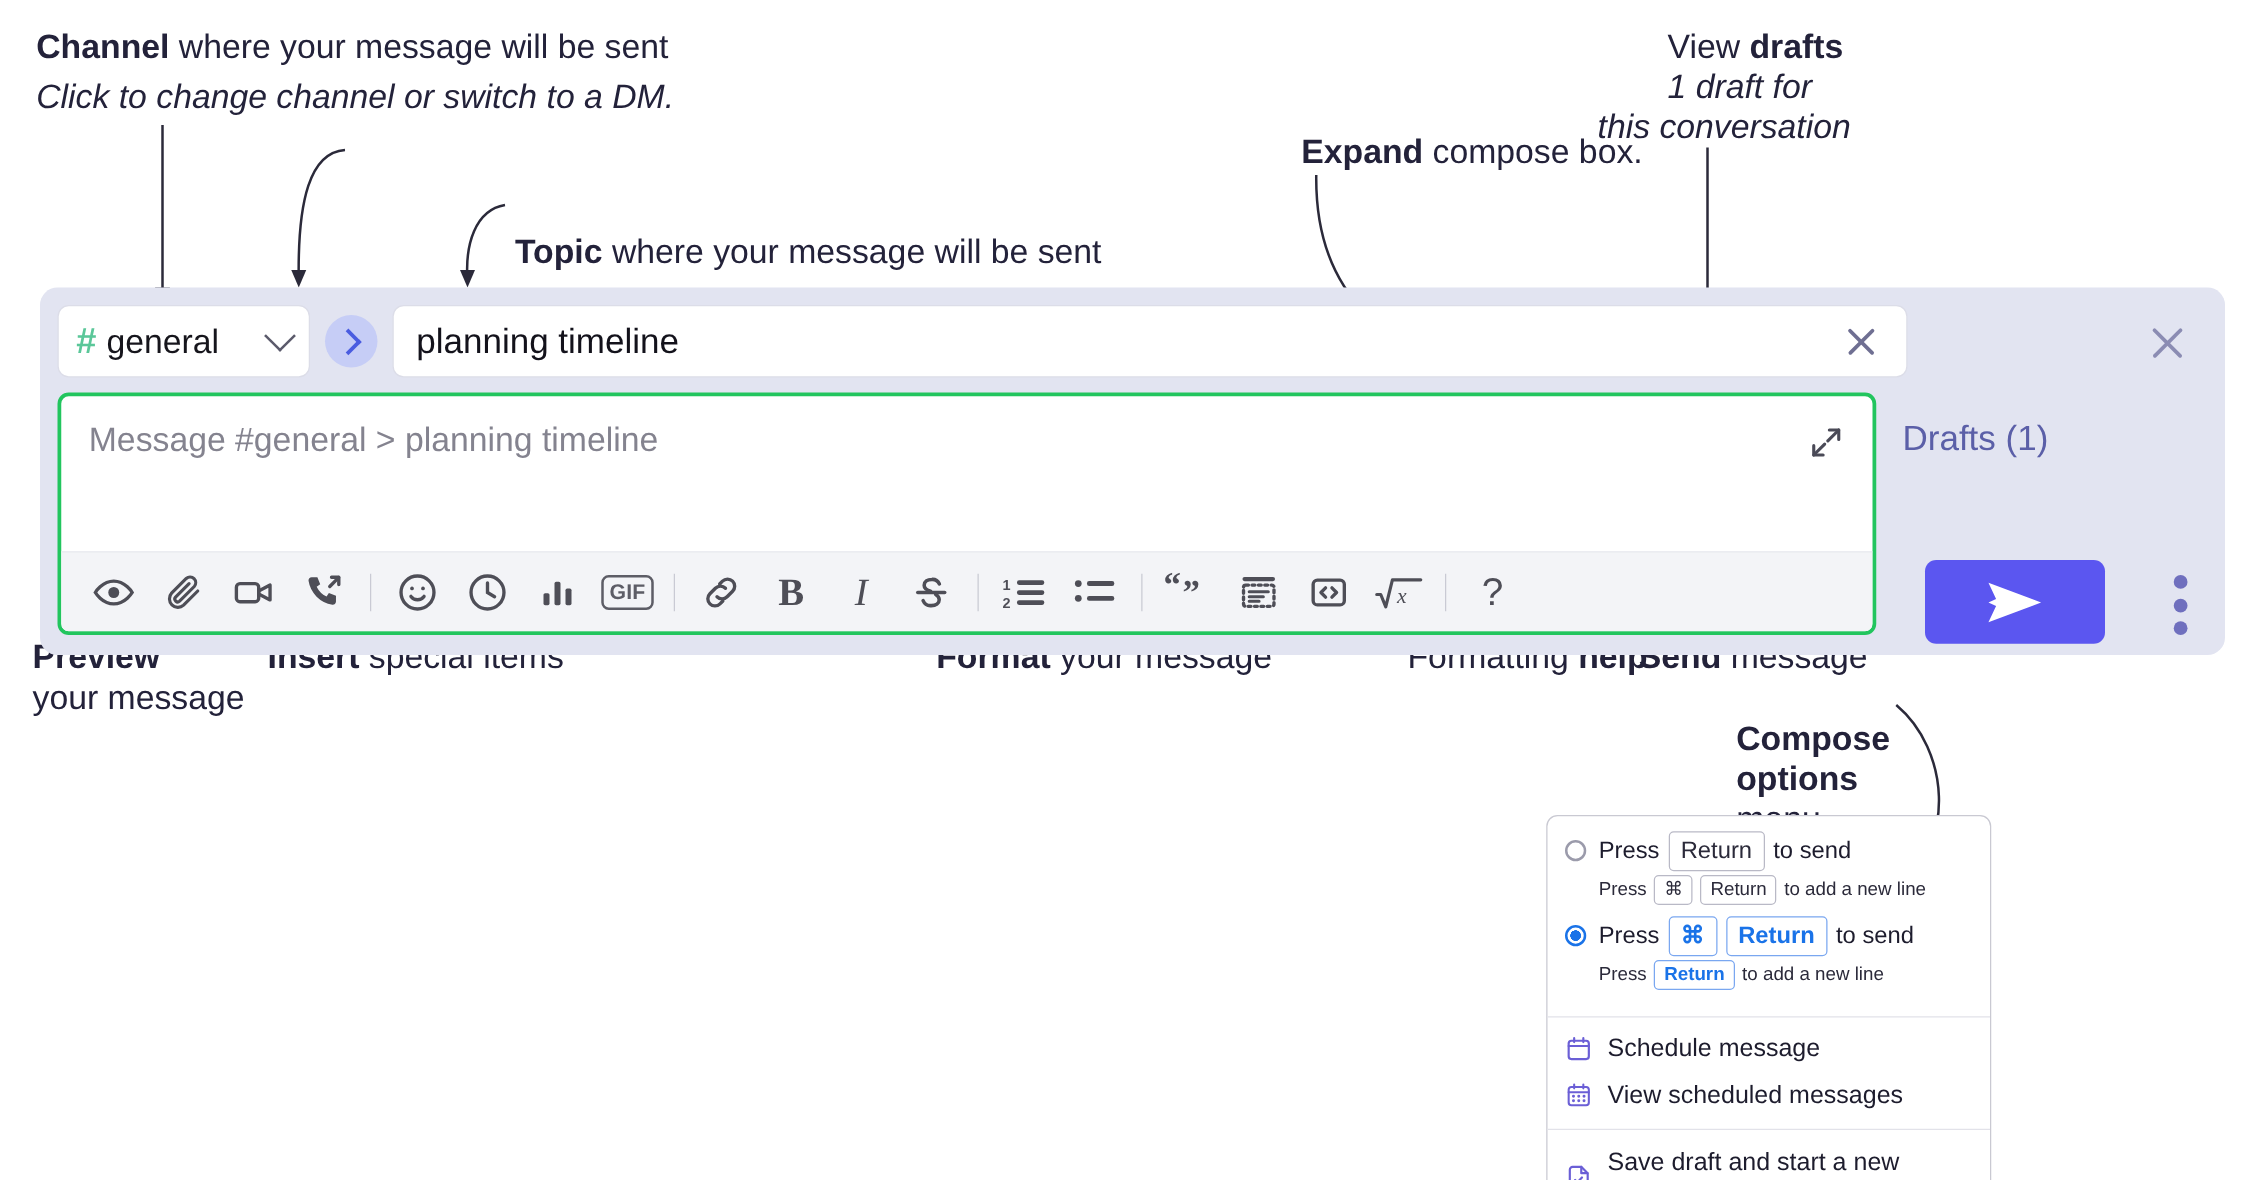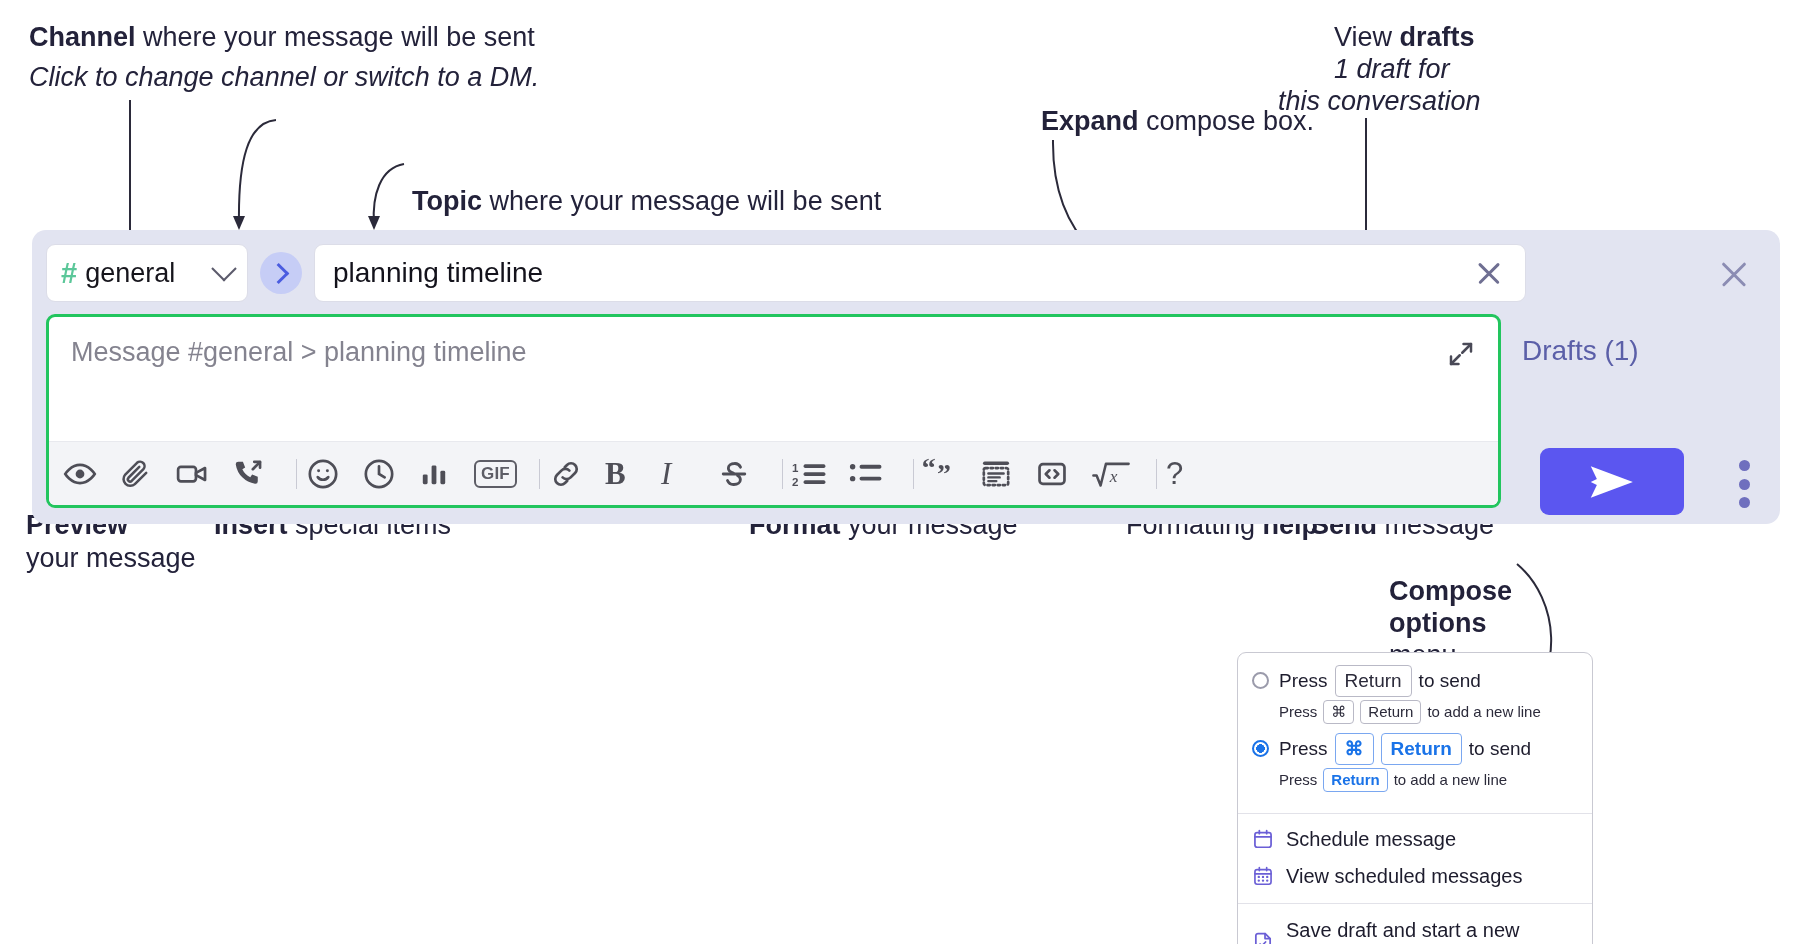--- a/index.html
+++ b/index.html
@@ -50,21 +50,21 @@
     position:absolute;left:14px;top:84px;width:1455px;height:194px;
     background:#ffffff;border:3px solid #22c55e;border-radius:9px;overflow:hidden;box-sizing:border-box;
   }
   .editor-placeholder{position:absolute;left:22px;top:20px;font-size:27px;color:#84838f;}
   .expand-btn{position:absolute;right:22px;top:22px;width:30px;height:30px;}
 
   .toolbar{
     position:absolute;left:0;right:0;bottom:0;height:64px;background:#f3f4f7;
     border-top:1px solid #e8e9ee;display:flex;align-items:center;padding-left:14px;box-sizing:border-box;
   }
-  .tb{width:56px;height:52px;display:flex;align-items:center;flex:0 0 auto;color:#5d5d66;}
+  .tb{width:56px;height:52px;display:flex;align-items:center;justify-content:center;flex:0 0 auto;color:#5d5d66;}
   .tb svg{display:block;}
   .sep{width:1px;height:30px;background:#c9cad4;margin:0 9px;flex:0 0 auto;}
   .gif-box{border:2.4px solid #5d5d66;border-radius:6px;font-size:17px;font-weight:700;
            padding:2px 5px;letter-spacing:.2px;color:#5d5d66;font-family:"Liberation Sans",sans-serif;}
   .bold-g{font-size:31px;font-weight:700;color:#4e4e57;font-family:"Liberation Serif",serif;}
   .ital-g{font-size:31px;font-style:italic;color:#4e4e57;font-family:"Liberation Serif",serif;}
   .help-g{font-size:31px;color:#4e4e57;font-family:"Liberation Sans",sans-serif;}
 
   
   .rail-close{position:absolute;right:30px;top:28px;width:32px;height:32px;}

